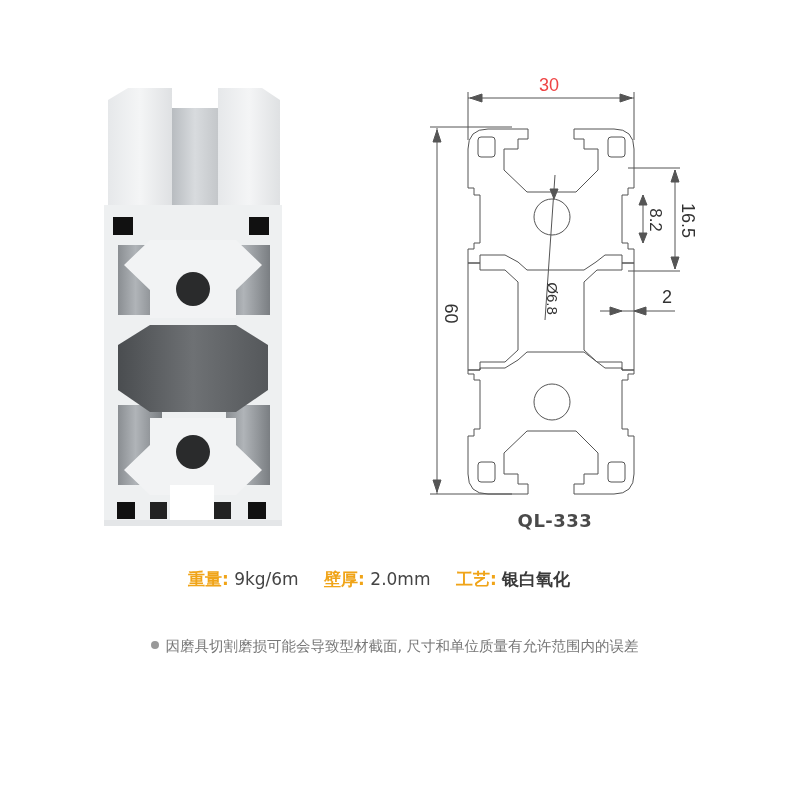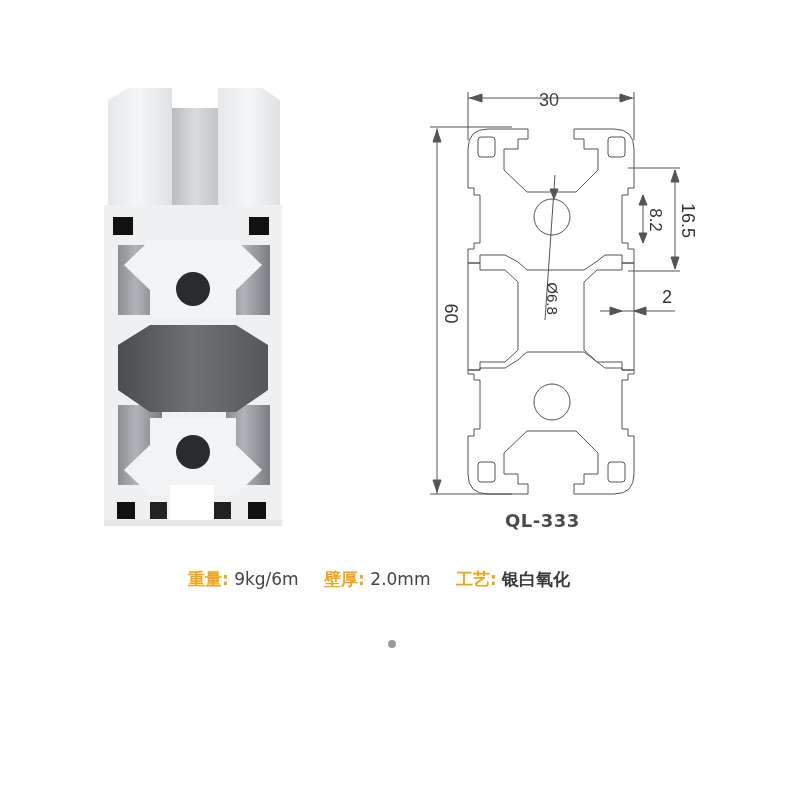--- a/index.html
+++ b/index.html
@@ -1,19 +1,19 @@
 <!DOCTYPE html>
 <html><head>
 <meta charset="utf-8">
 <style>
   html,body{margin:0;padding:0;background:#fff;}
   body{width:790px;height:805px;position:relative;overflow:hidden;font-family:"DejaVu Sans",sans-serif;}
   .photo{position:absolute;left:0;top:0;}
   .drawing{position:absolute;left:0;top:0;}
-  .model{position:absolute;left:505px;top:510px;width:100px;font-family:"DejaVu Sans",sans-serif;font-weight:bold;font-size:18px;color:#4a4a4a;letter-spacing:0.5px;}
+  .model{position:absolute;left:505px;top:510px;width:100px;text-align:center;font-family:"DejaVu Sans",sans-serif;font-weight:bold;font-size:18px;color:#4a4a4a;letter-spacing:0.5px;}
   .specs{position:absolute;left:0;top:568px;width:758px;text-align:center;font-size:17px;color:#444;white-space:nowrap;}
   .spec{display:inline-block;margin:0 10px;}
   .spec-label{color:#f0a418;font-weight:bold;}
   .spec-value{color:#444;}
   .spec-value.bold{font-weight:bold;color:#3a3a3a;}
   .note{position:absolute;left:0;top:637px;width:790px;text-align:center;font-size:14.5px;color:#777;white-space:nowrap;}
   .bullet{display:inline-block;width:8px;height:8px;border-radius:50%;background:#999;margin-right:6px;vertical-align:middle;position:relative;top:-2px;}
 </style>
 </head>
 <body>
@@ -103,21 +103,21 @@
   <path d="M675 170 l-4 12 l8 0 z M675 269 l-4 -12 l8 0 z" fill="#555"></path>
   <line x1="643" y1="195" x2="643" y2="243"></line>
   <path d="M643 195 l-4 10 l8 0 z M643 243 l-4 -10 l8 0 z" fill="#555"></path>
   <line x1="600" y1="311" x2="675" y2="311"></line>
   <path d="M622 311 l-12 -4 l0 8 z M634 311 l12 -4 l0 8 z" fill="#555"></path>
 
   <line x1="555" y1="175" x2="545" y2="320"></line>
   <path d="M554 199 l-4 -10 l8 0 z" fill="#555"></path>
 </svg>
 
-<div style="position:absolute;left:539px;top:90px;font-size:18px;color:#404040;font-family:'Liberation Sans',sans-serif;">30</div>
+<div style="position:absolute;left:539px;top:75px;font-size:18px;color:#ef4444;font-family:'Liberation Sans',sans-serif;">30</div>
 <div style="position:absolute;left:440px;top:303px;font-size:18px;color:#333;transform:rotate(90deg);font-family:'Liberation Sans',sans-serif;">60</div>
 <div style="position:absolute;left:670px;top:210px;font-size:18px;color:#333;transform:rotate(90deg);font-family:'Liberation Sans',sans-serif;">16.5</div>
 <div style="position:absolute;left:643px;top:210px;font-size:17px;color:#333;transform:rotate(90deg);font-family:'Liberation Sans',sans-serif;">8.2</div>
 <div style="position:absolute;left:536px;top:290px;font-size:15px;color:#333;transform:rotate(90deg);font-family:'Liberation Sans',sans-serif;">Ø6.8</div>
 <div style="position:absolute;left:662px;top:287px;font-size:18px;color:#333;font-family:'Liberation Sans',sans-serif;">2</div>
 
 <div class="model">QL-333</div>
 
 <div class="specs">
   <span class="spec">
@@ -128,14 +128,14 @@
     <span class="spec-label">壁厚:</span>
     <span class="spec-value">2.0mm</span>
   </span>
   <span class="spec">
     <span class="spec-label">工艺:</span>
     <span class="spec-value bold">银白氧化</span>
   </span>
 </div>
 
 <div class="note">
-  <span class="bullet"></span>
+  <span class="bullet"></span><span>因磨具切割磨损可能会导致型材截面, 尺寸和单位质量有允许范围内的误差</span>
 </div>
 
 </body></html>

